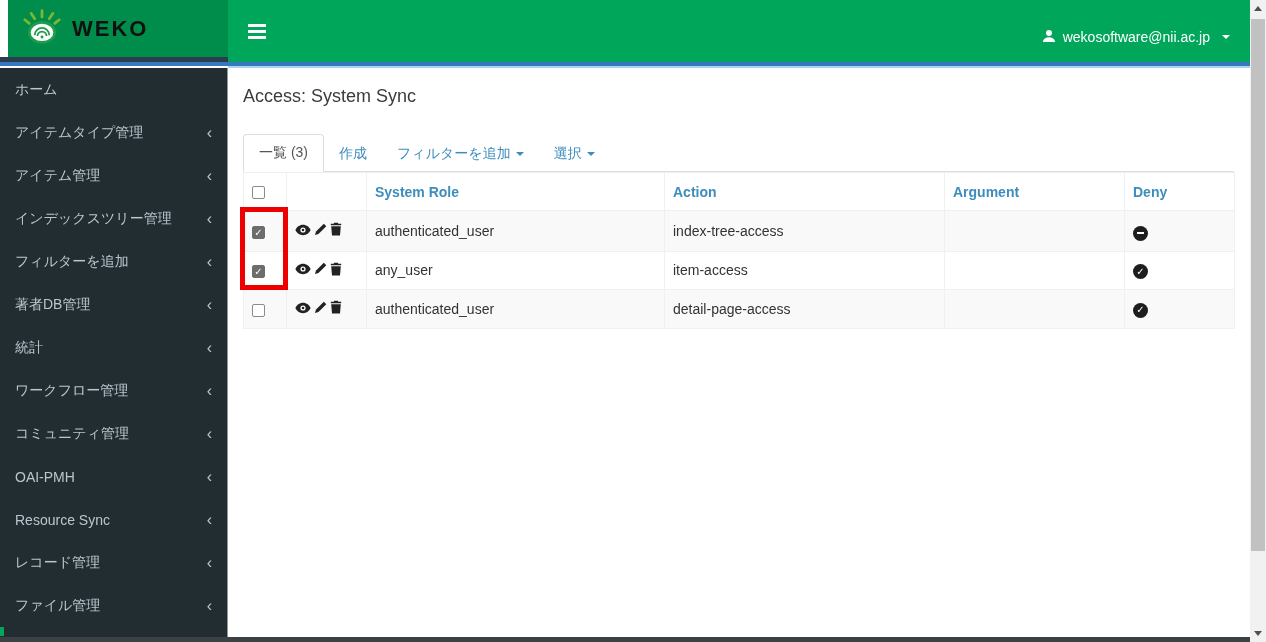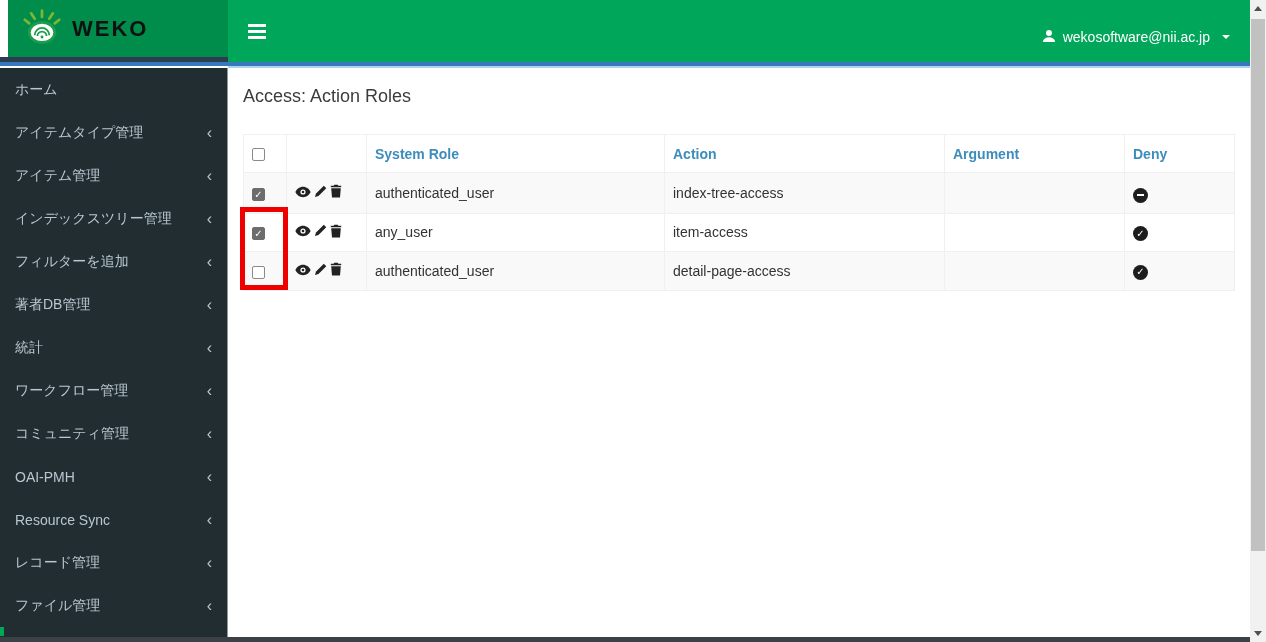--- a/index.html
+++ b/index.html
@@ -176,21 +176,27 @@
         </li>
         <li>
           <span>ファイル管理</span>
           <span class="chev">‹</span>
         </li>
       </ul>
     <div class="active-nub"></div>
   </aside>
 
   <main class="content">
-    <h1 class="page-title">Access: Action Roles</h1>
+    <h1 class="page-title">Access: System Sync</h1>
+    <ul class="tabs" id="tabs">
+        <li class="active"><span>一覧 (3)</span></li>
+        <li class="link"><span>作成</span></li>
+        <li class="link"><span>フィルターを追加</span><span class="caret"></span></li>
+        <li class="link"><span>選択</span><span class="caret"></span></li>
+      </ul>
     <table class="roles">
       <colgroup>
         <col class="c-cb">
           <col class="c-ic">
           <col class="c-role">
         <col class="c-act">
           <col class="c-arg">
           <col class="c-deny">
       </colgroup>
       <thead>

